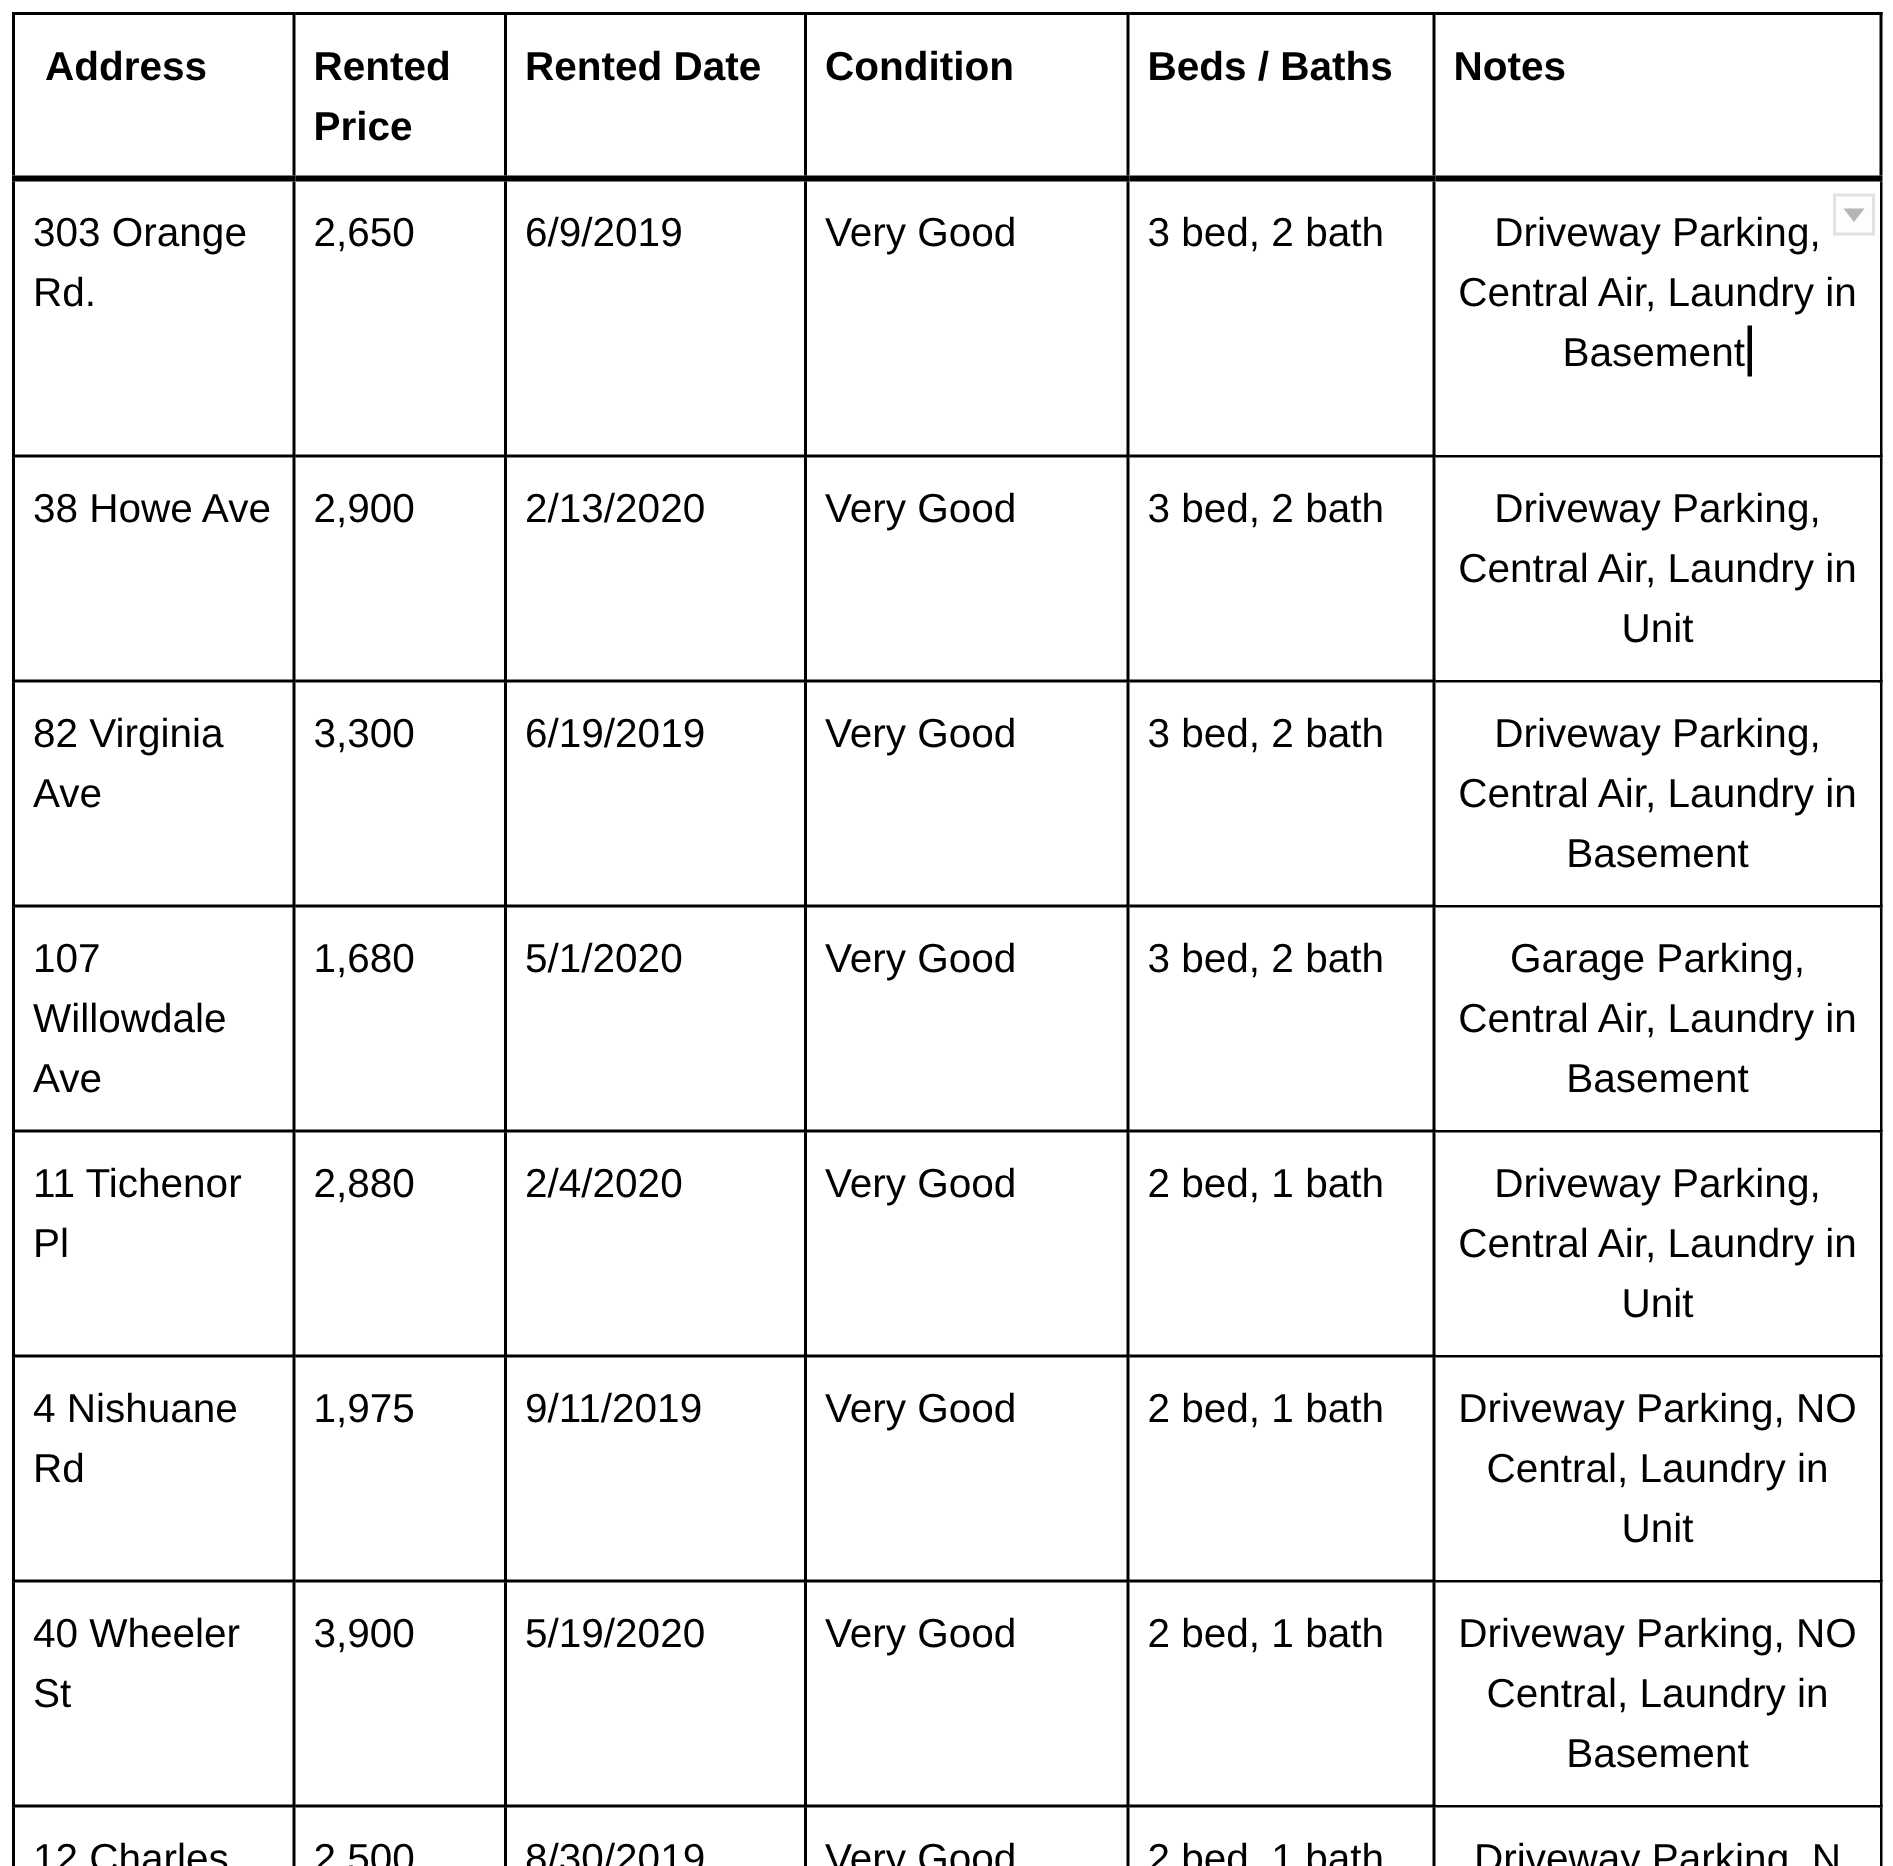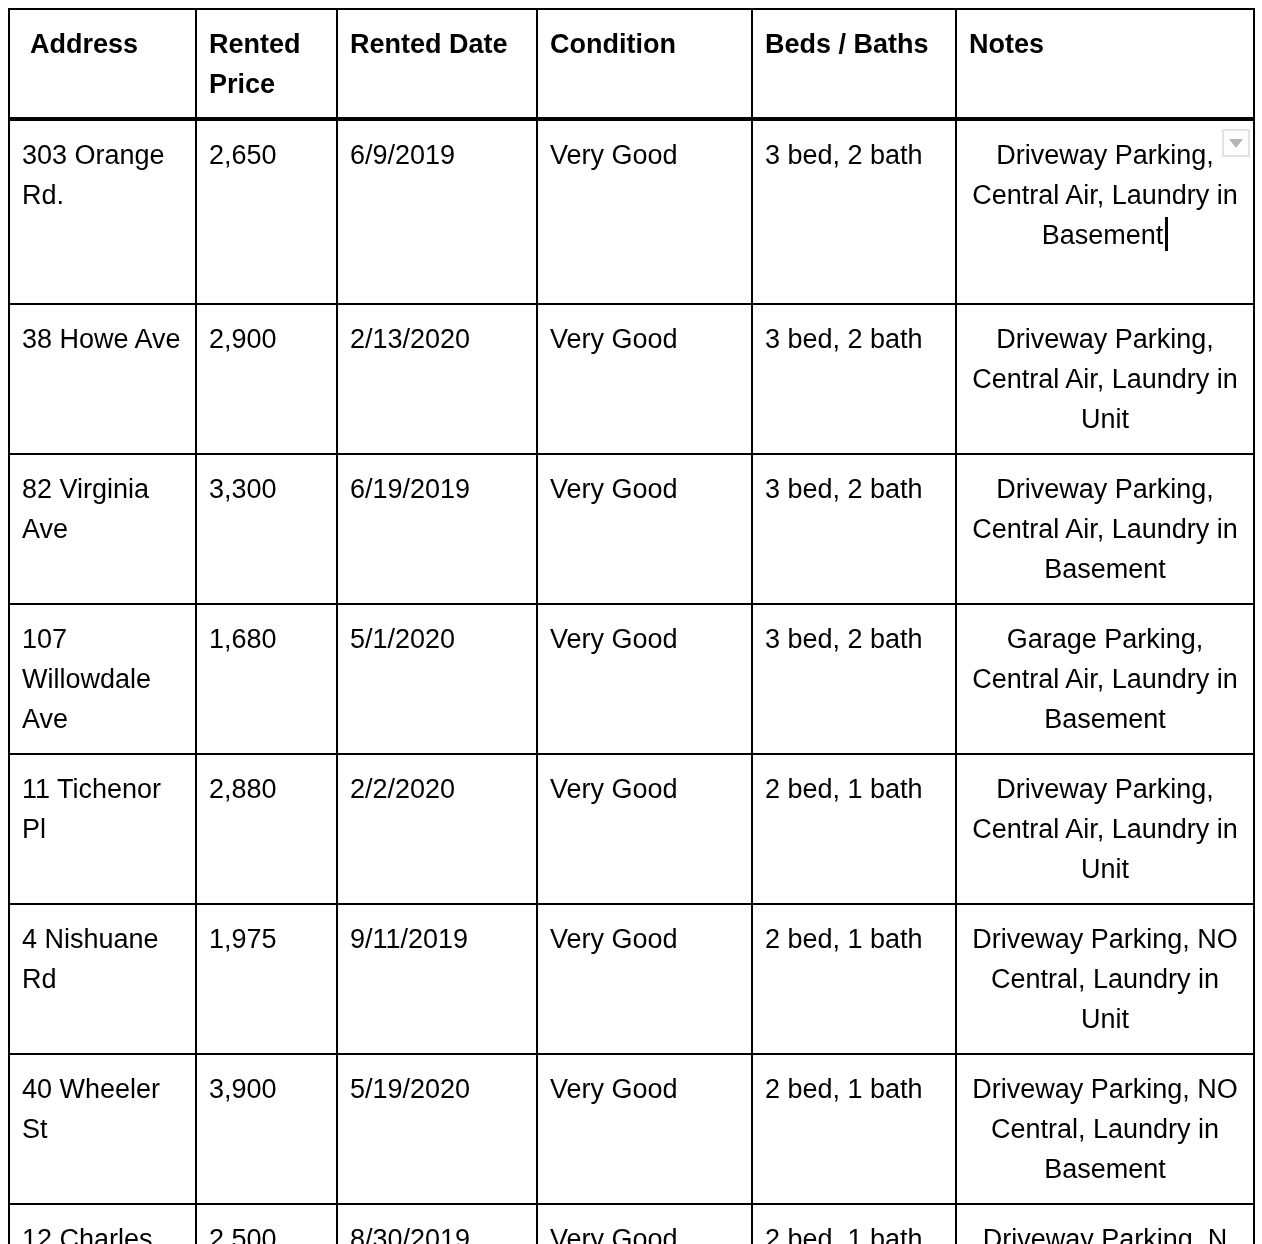--- a/index.html
+++ b/index.html
@@ -150,21 +150,21 @@
         <td class="center">Very Good</td>
         <td class="center">3 bed, 2 bath</td>
         <td class="notes">Garage Parking,
 Central Air, Laundry in
 Basement</td>
       </tr>
       <tr class="tall">
         <td class="center">11 Tichenor
 Pl</td>
         <td class="center">2,880</td>
-        <td class="center">2/2/2020</td>
+        <td class="center">2/4/2020</td>
         <td class="center">Very Good</td>
         <td class="center">2 bed, 1 bath</td>
         <td class="notes">Driveway Parking,
 Central Air, Laundry in
 Unit</td>
       </tr>
       <tr class="tall">
         <td class="center">4 Nishuane
 Rd</td>
         <td class="center">1,975</td>

